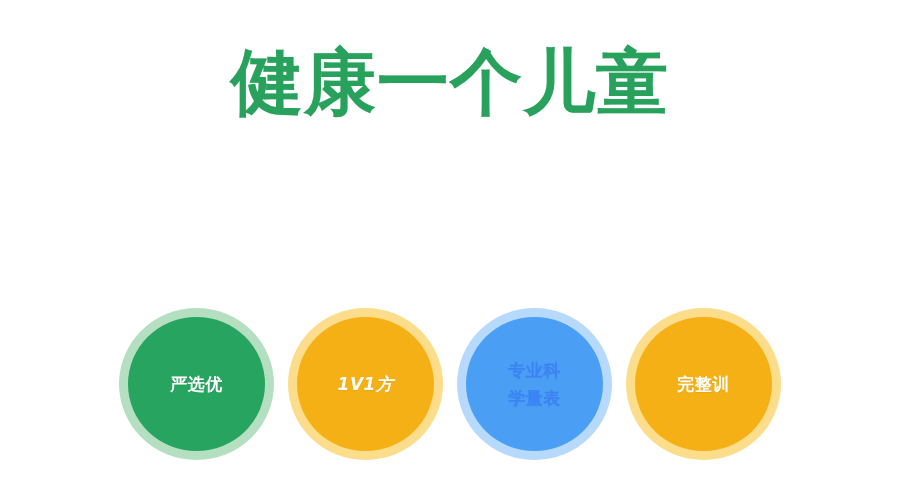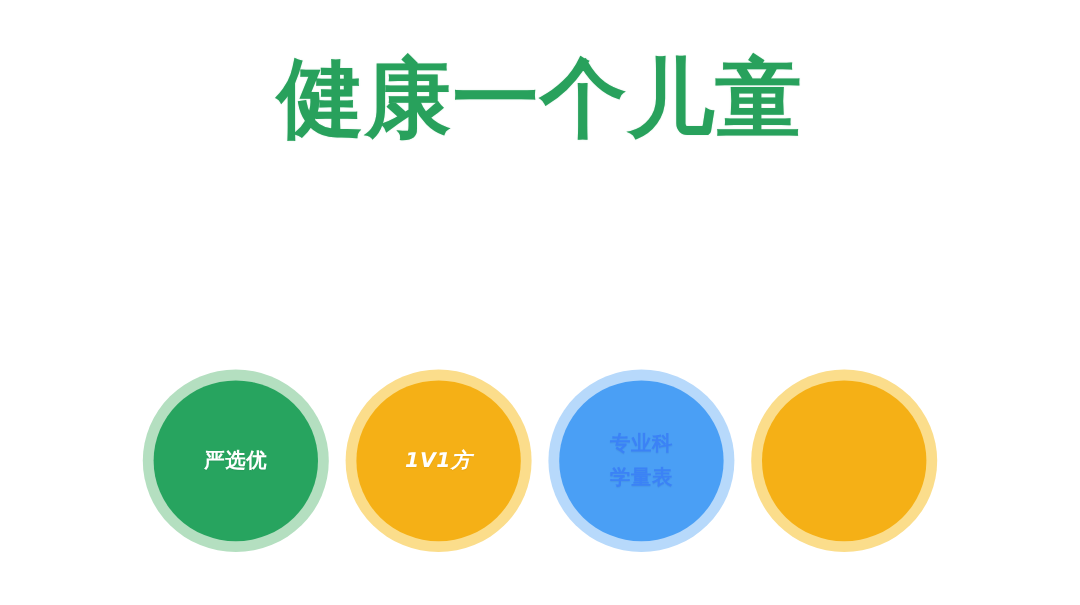--- a/index.html
+++ b/index.html
@@ -141,17 +141,18 @@
       <span class="badge-label" style="color: #3b82f6;">
         <span class="ln">专业科</span>
         <span class="ln">学量表</span>
       </span>
     </div>
 
     <div class="badge">
       <span class="badge-ring" style="background: rgb(251, 221, 139);"></span>
       <span class="badge-disc" style="background: rgb(245, 176, 22);"></span>
       <span class="badge-label" style="color: rgb(255, 255, 255);">
+        <span class="ln">完整训</span>
       </span>
     </div>
 
   </div>
 </div>
 
 </body></html>

